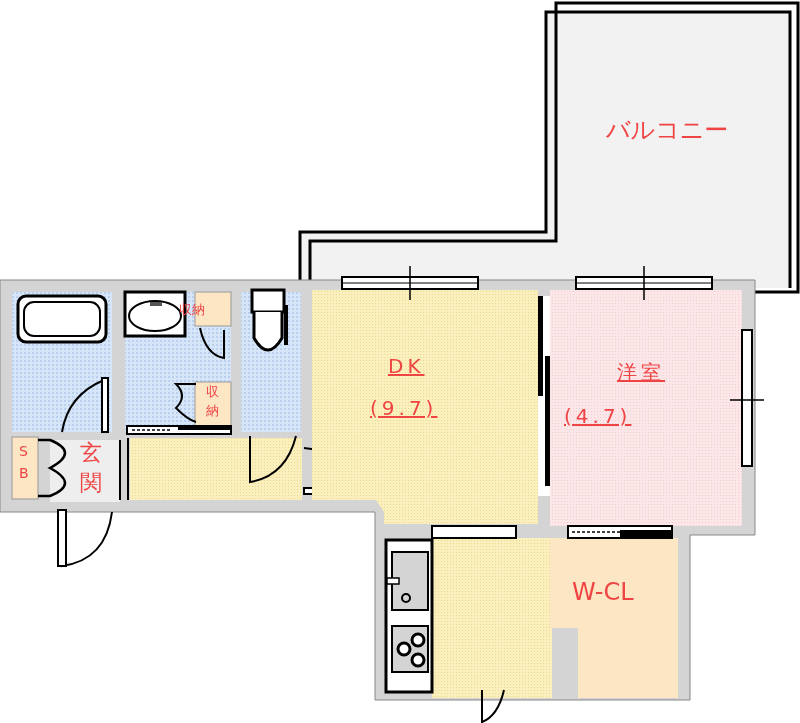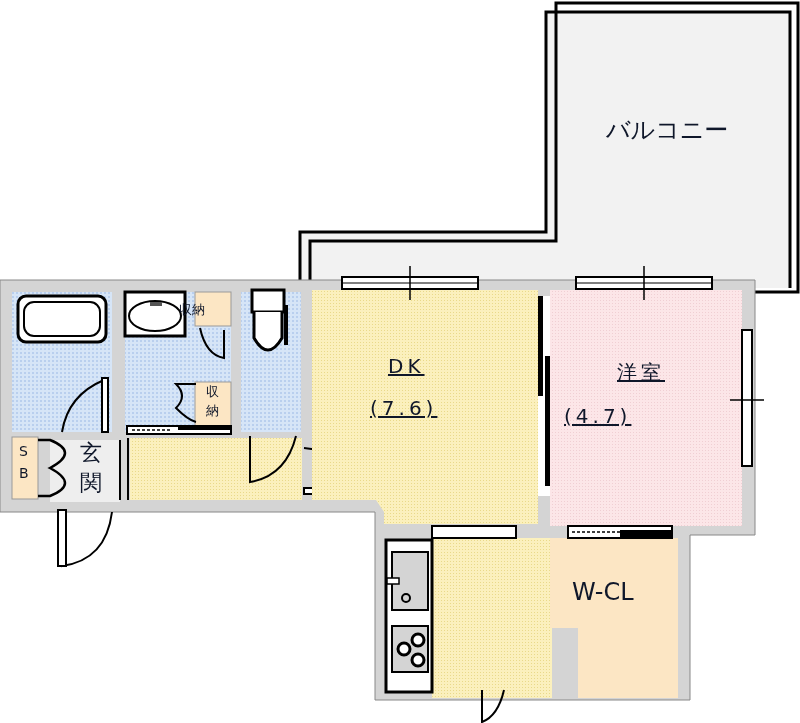--- a/index.html
+++ b/index.html
@@ -1,18 +1,18 @@
 <!DOCTYPE html>
 <html><head>
 <meta charset="utf-8">
 <style>
   html,body{margin:0;padding:0;background:#fff;}
   body{width:800px;height:723px;position:relative;overflow:hidden;font-family:"DejaVu Sans","Liberation Sans",sans-serif;}
   .plan{position:absolute;left:0;top:0;width:800px;height:723px;}
-  .label{position:absolute;color:#0f172a;text-align:center;white-space:nowrap;line-height:1;}
+  .label{position:absolute;color:#ef4444;text-align:center;white-space:nowrap;line-height:1;}
   .lbl-big{font-size:20px;letter-spacing:4px;text-decoration:underline;}
   .lbl-mid{font-size:24px;}
   .lbl-sm{font-size:14px;}
   .lbl-xs{font-size:13px;}
 </style>
 </head>
 <body>
 
 <svg class="plan" width="800" height="723" viewBox="0 0 800 723" xmlns="http://www.w3.org/2000/svg">
   <defs>
@@ -127,21 +127,21 @@
   </g>
   <g>
     <rect x="742" y="330" width="10" height="136" fill="#fff" stroke="#000" stroke-width="2"></rect>
     <line x1="730" y1="400" x2="764" y2="400" stroke="#000" stroke-width="1.5"></line>
   </g>
 </svg>
 
 <div class="label lbl-mid" style="left:606px;top:118px;">バルコニー</div>
 
 <div class="label lbl-big" style="left:388px;top:356px;">DK</div>
-<div class="label lbl-big" style="left:370px;top:398px;">(7.6)</div>
+<div class="label lbl-big" style="left:370px;top:398px;">(9.7)</div>
 
 <div class="label lbl-big" style="left:617px;top:362px;">洋室</div>
 <div class="label lbl-big" style="left:564px;top:406px;">(4.7)</div>
 
 <div class="label lbl-mid" style="left:572px;top:580px;">W-CL</div>
 
 <div class="label lbl-mid" style="left:80px;top:442px;font-size:22px;">玄</div>
 <div class="label lbl-mid" style="left:80px;top:472px;font-size:22px;">関</div>
 
 <div class="label lbl-sm" style="left:19px;top:444px;">S</div>

